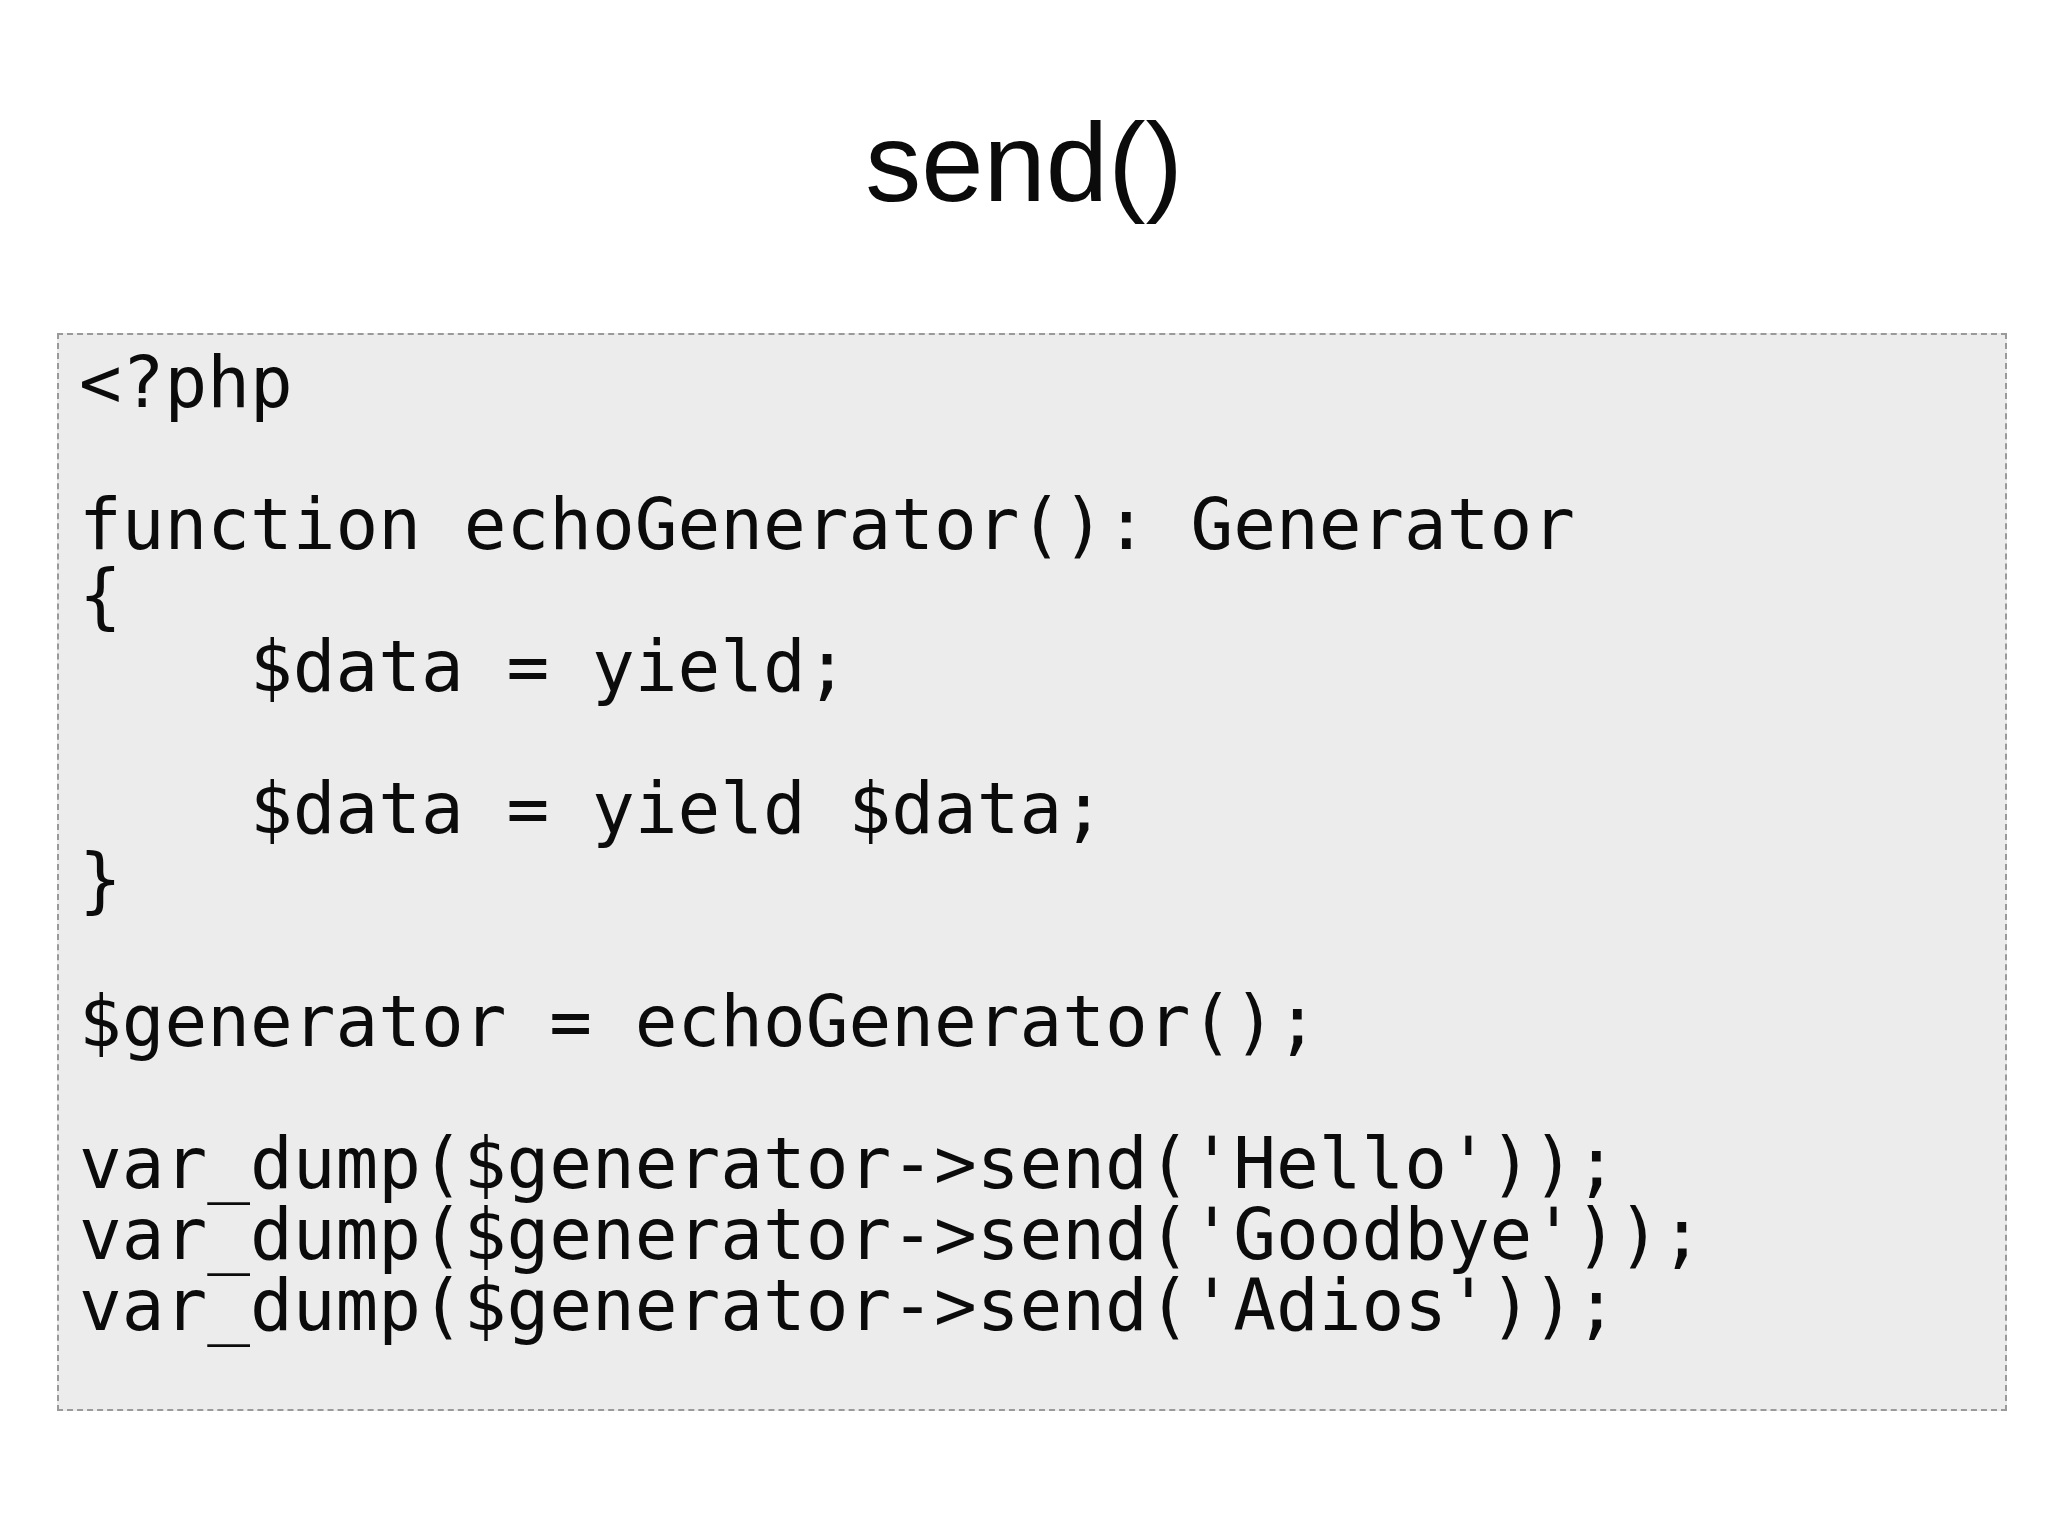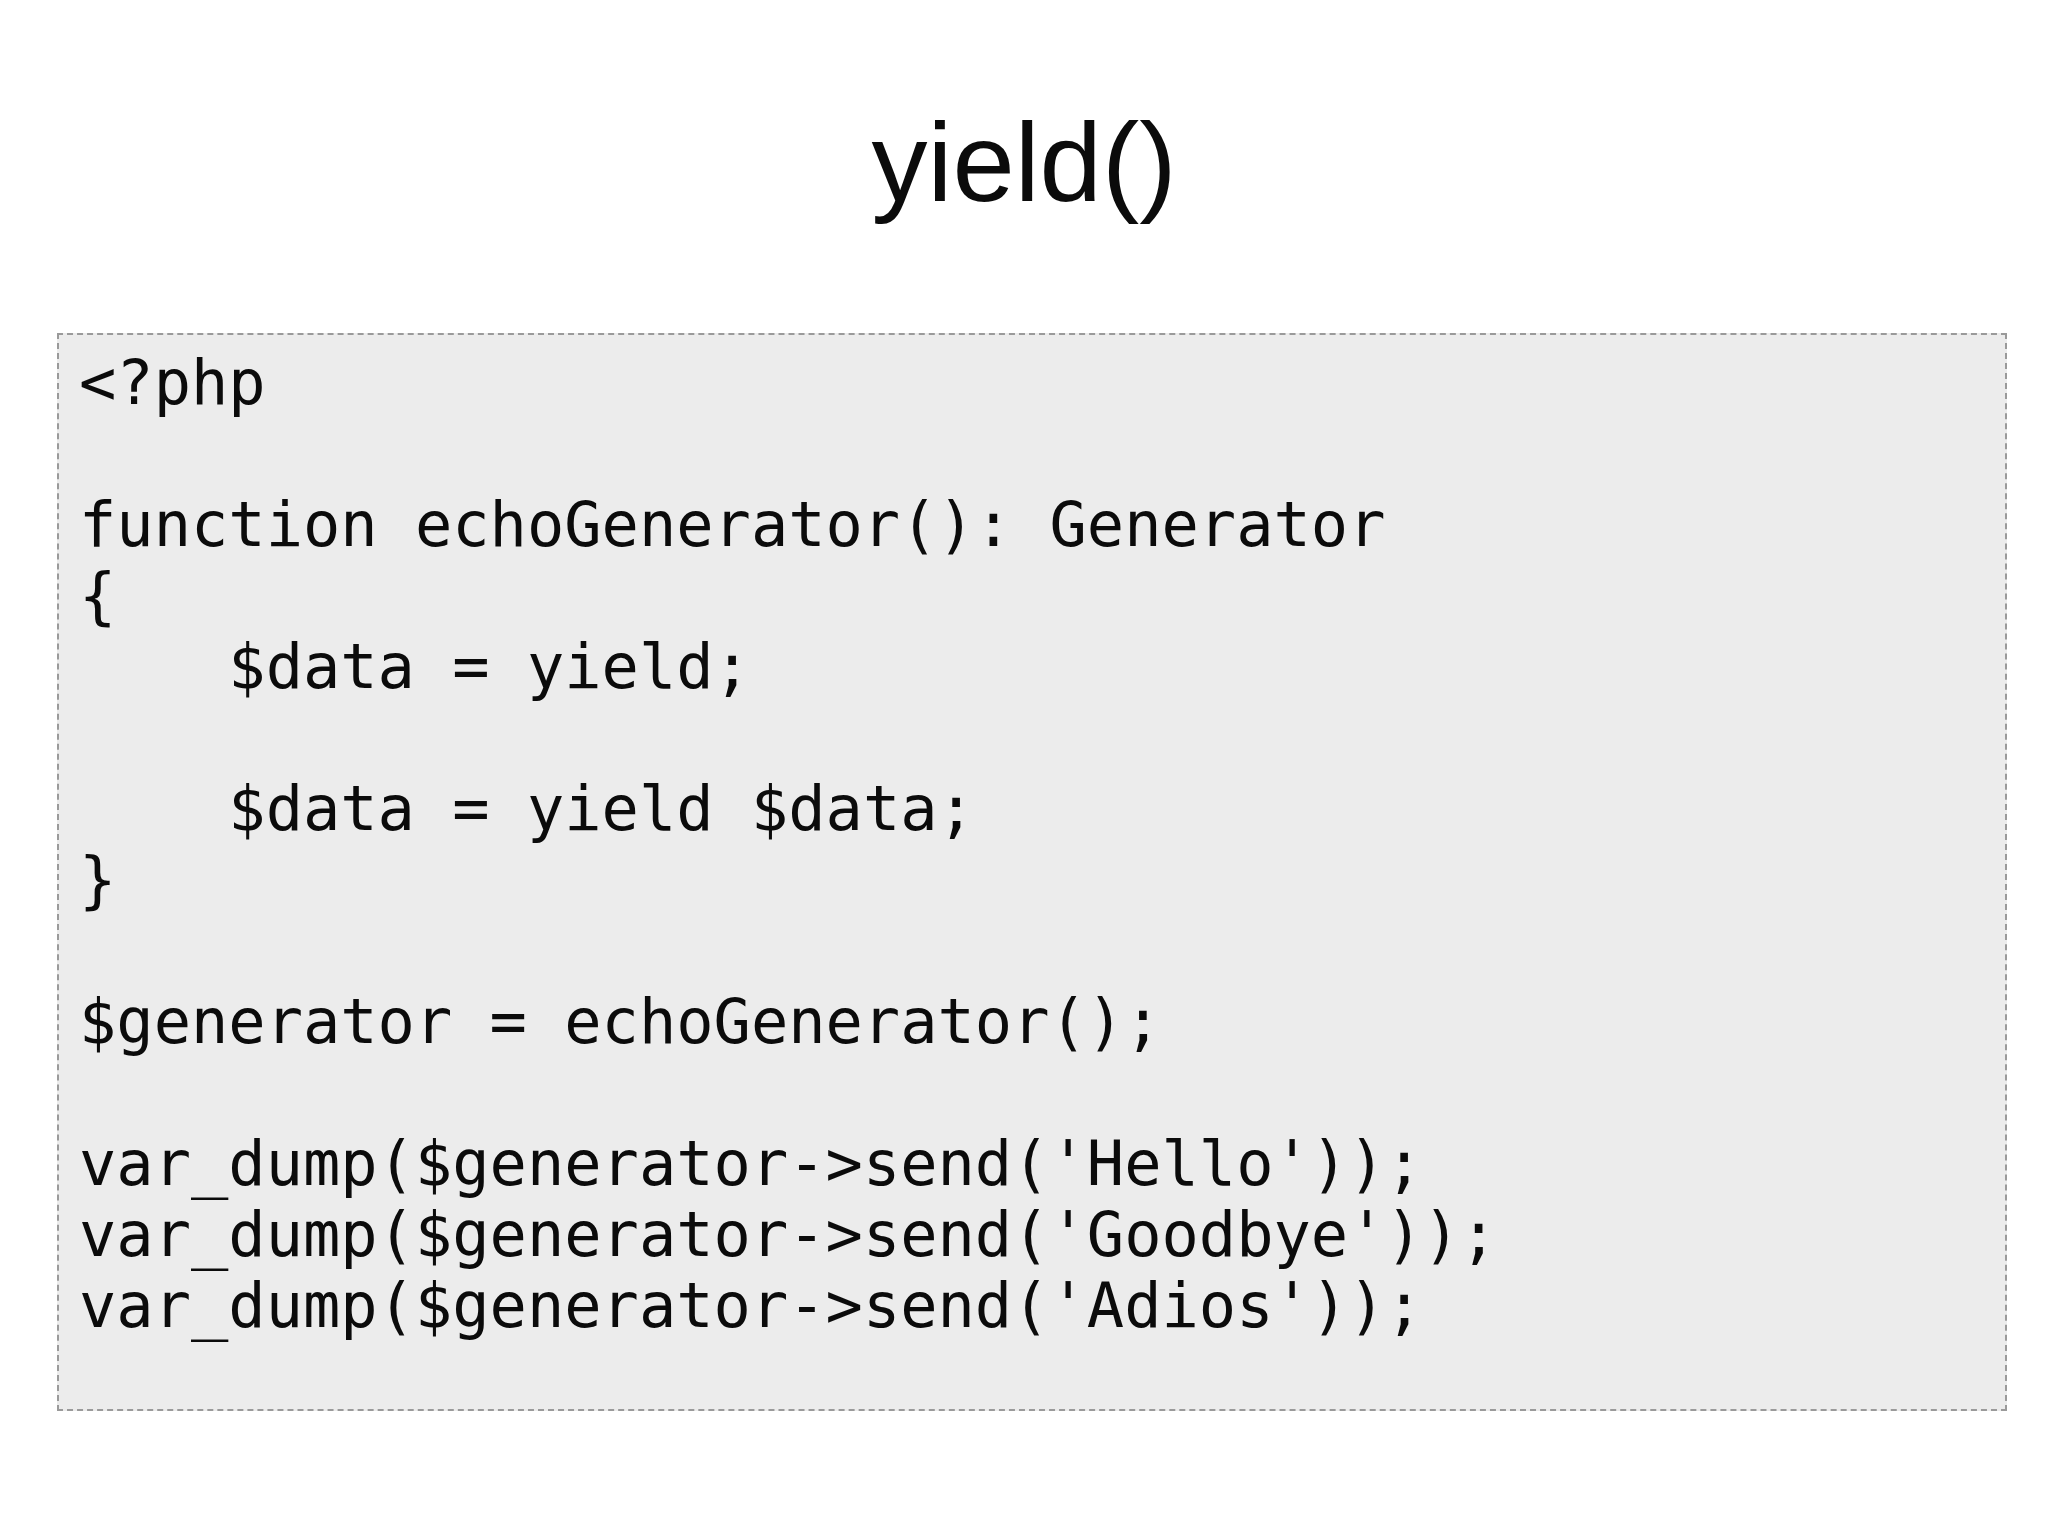--- a/index.html
+++ b/index.html
@@ -31,29 +31,29 @@
   }
   .code-block {
     position: absolute;
     left: 57px;
     top: 333px;
     width: 1950px;
     height: 1078px;
     border: 2px dashed #9a9a9a;
     padding: 12px 44px 60px 20px;
     font-family: "DejaVu Sans Mono", "Liberation Mono", monospace;
-    font-size: 62px;
+    font-size: 71px;
     line-height: 71px;
     color: #0b0b0b;
     white-space: pre;
     overflow: hidden;
   }
   .code-line { white-space: pre; }
   .code-line .bold { font-weight: 400; }
 </style>
 </head>
 <body>
 
 <div class="slide">
-  <h1 class="slide-title">yield()</h1>
+  <h1 class="slide-title">send()</h1>
 
   <pre class="code-block" style="background: rgb(236, 236, 236); border-color: rgb(154, 154, 154); color: rgb(11, 11, 11);"><div class="code-line"><span>&lt;?php</span></div><div class="code-line">&nbsp;</div><div class="code-line"><span>function echoGenerator(): </span><span class="bold">Generator</span></div><div class="code-line"><span>{</span></div><div class="code-line"><span>    $data = yield;</span></div><div class="code-line">&nbsp;</div><div class="code-line"><span>    $data = </span><span class="bold">yield</span><span> $data;</span></div><div class="code-line"><span>}</span></div><div class="code-line">&nbsp;</div><div class="code-line"><span>$generator = echoGenerator();</span></div><div class="code-line">&nbsp;</div><div class="code-line"><span>var_dump($generator-&gt;</span><span class="bold">send</span><span>('Hello'));</span></div><div class="code-line"><span>var_dump($generator-&gt;</span><span class="bold">send</span><span>('Goodbye'));</span></div><div class="code-line"><span>var_dump($generator-&gt;</span><span class="bold">send</span><span>('Adios'));</span></div></pre>
 </div>
 
 </body></html>

